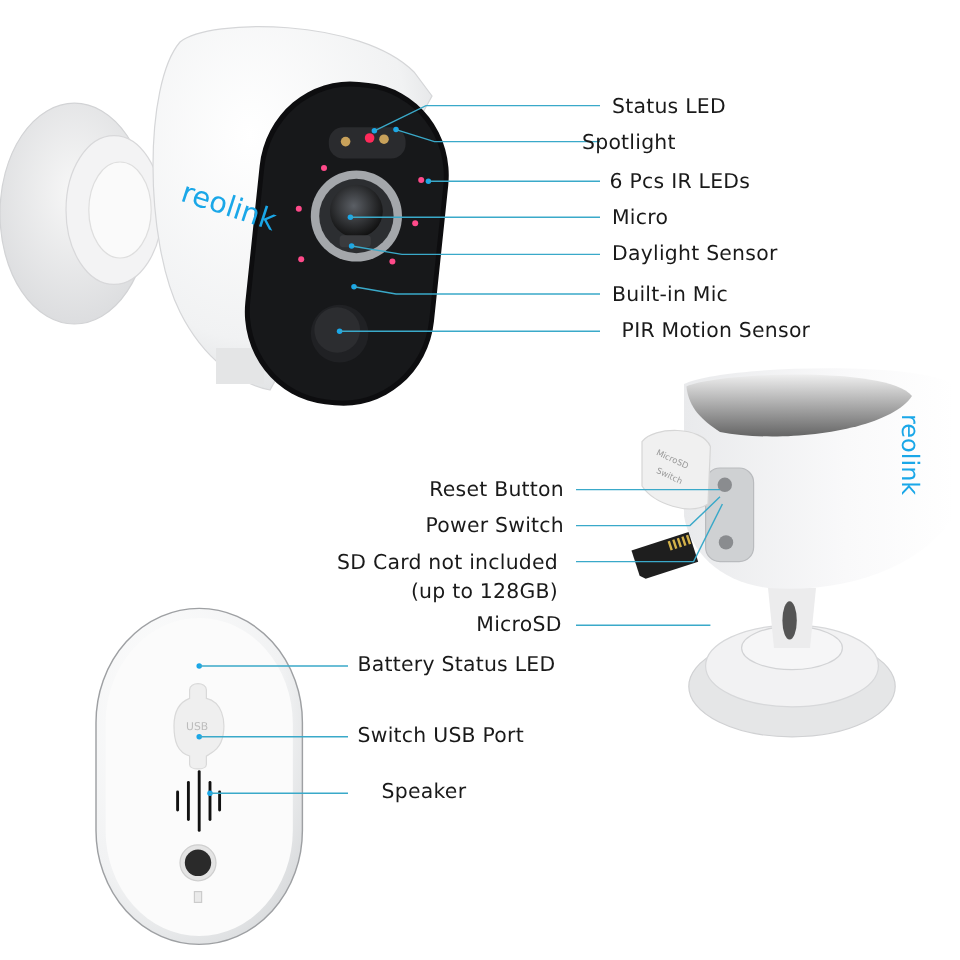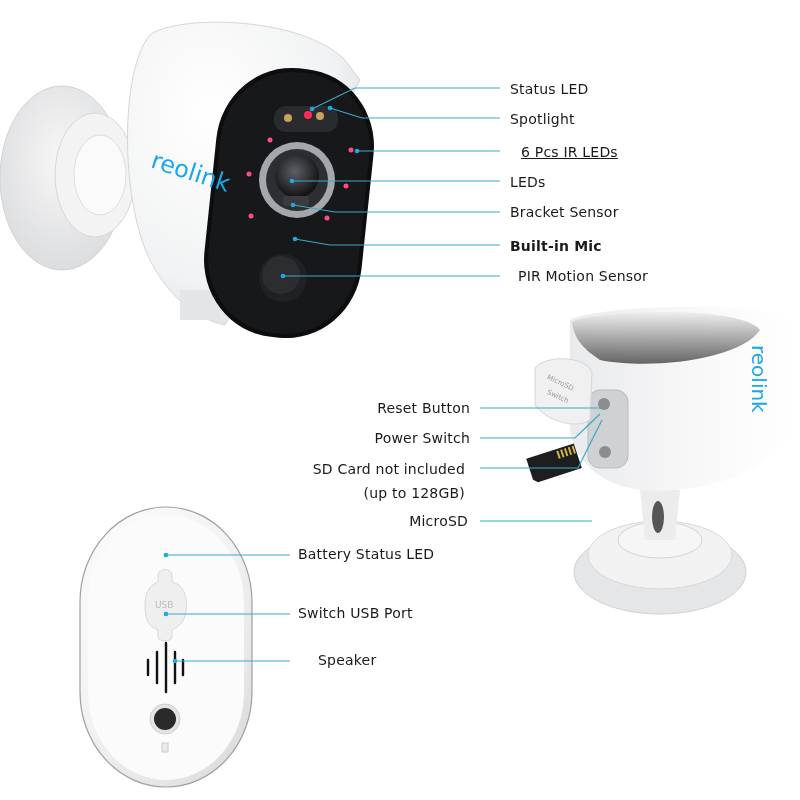--- a/index.html
+++ b/index.html
@@ -1,17 +1,17 @@
 <!DOCTYPE html>
 <html><head>
 <meta charset="utf-8">
 <style>
   html, body { margin:0; padding:0; background:#ffffff; }
   body { width:800px; height:800px; position:relative; overflow:hidden; font-family:"DejaVu Sans", sans-serif; }
-  .label { position:absolute; font-size:14px; color:#1a1a1a; white-space:nowrap; line-height:20px; letter-spacing:0.2px; }
+  .label { position:absolute; font-size:17px; color:#1a1a1a; white-space:nowrap; line-height:20px; letter-spacing:0.2px; }
   .label.right { text-align:right; }
   svg.scene { position:absolute; left:0; top:0; }
 </style>
 </head>
 <body>
 
 <svg class="scene" width="800" height="800" viewBox="0 0 800 800">
   <defs>
     <radialGradient id="whiteBody" cx="35%" cy="30%" r="80%">
       <stop offset="0" stop-color="#ffffff"></stop>
@@ -161,25 +161,25 @@
     </g>
     <g stroke="#3aa9c9" stroke-width="1.2" fill="none">
       <line x1="166" y1="555" x2="290" y2="555"></line>
       <line x1="166" y1="614" x2="290" y2="614"></line>
       <line x1="175" y1="661" x2="290" y2="661"></line>
     </g>
   </g>
 </svg>
 
 <div class="label" style="left:510px;top:79px;">Status LED</div>
-<div class="label" style="left:510px;top:109px;">Spotlight</div>
-<div class="label" style="left:521px;top:142px;text-decoration:underline;">6 Pcs IR LEDs</div>
-<div class="label" style="left:510px;top:172px;">LEDs</div>
-<div class="label" style="left:510px;top:202px;">Bracket Sensor</div>
-<div class="label" style="left:510px;top:236px;font-weight:bold;">Built-in Mic</div>
+<div class="label" style="left:485px;top:109px;">Spotlight</div>
+<div class="label" style="left:508px;top:142px;">6 Pcs IR LEDs</div>
+<div class="label" style="left:510px;top:172px;">Micro</div>
+<div class="label" style="left:510px;top:202px;">Daylight Sensor</div>
+<div class="label" style="left:510px;top:236px;">Built-in Mic</div>
 <div class="label" style="left:518px;top:266px;">PIR Motion Sensor</div>
 
 <div class="label right" style="right:330px;top:398px;margin-left:32px;">Reset Button</div>
 <div class="label right" style="right:330px;top:428px;">Power Switch</div>
 <div class="label right" style="right:335px;top:459px;">SD Card not included</div>
 <div class="label right" style="right:335px;top:483px;">(up to 128GB)</div>
 <div class="label right" style="right:332px;top:511px;">MicroSD</div>
 
 <div class="label" style="left:298px;top:544px;">Battery Status LED</div>
 <div class="label" style="left:298px;top:603px;">Switch USB Port</div>

